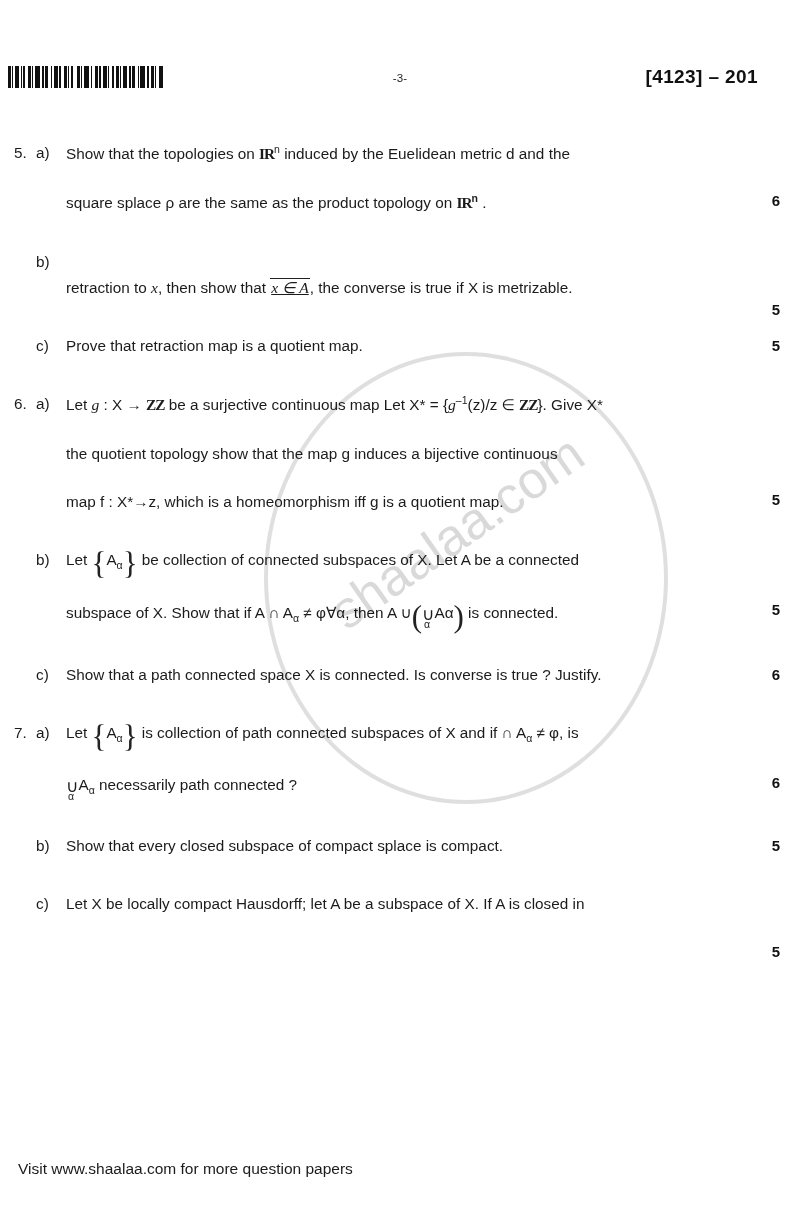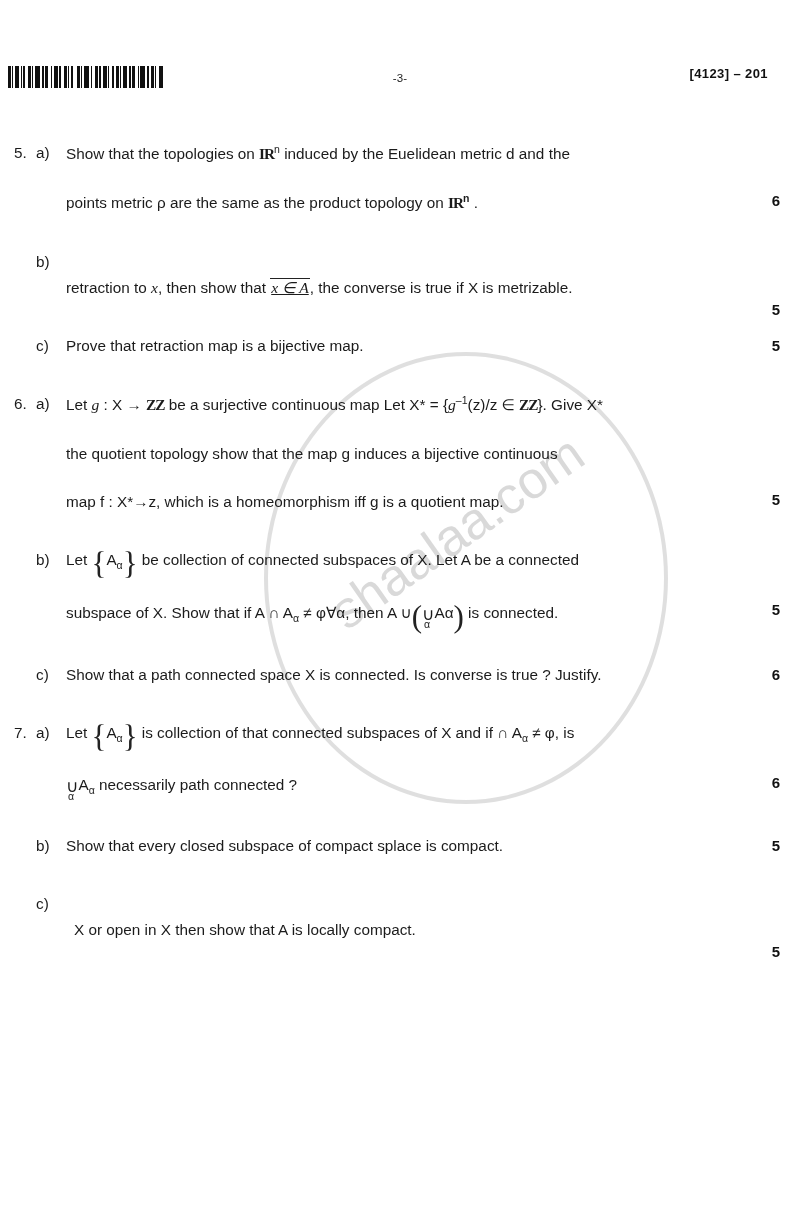--- a/index.html
+++ b/index.html
@@ -48,23 +48,23 @@
     left: 0;
     top: 14px;
     width: 800px;
     text-align: center;
     font-size: 11.5px;
     color: #222;
     letter-spacing: 0.2px;
   }
   .paper-code {
     position: absolute;
-    right: 32px;
+    right: 42px;
     top: 8px;
-    font-size: 13px;
+    font-size: 19px;
     font-weight: bold;
     color: #111;
     letter-spacing: 0.4px;
   }
 
   
   .watermark {
     position: absolute;
     left: 246px;
     top: 352px;
@@ -270,21 +270,21 @@
     <div class="qblock">
 
       <div class="qrow">
         <div class="qnum">5.</div>
         <div class="qlet">a)</div>
         <div class="qtext">
           <span class="line">
             <span>Show that the topologies on </span><span class="bb">IR</span><span class="sup">n</span><span> induced by the Euelidean metric d and the</span>
           </span>
           <span class="line l2">
-            <span>points metric </span><span>ρ</span><span> are the same as the product topology on </span><span class="bb">IR</span><span class="sup" style="font-weight:bold">n</span><span> .</span>
+            <span>square splace </span><span>ρ</span><span> are the same as the product topology on </span><span class="bb">IR</span><span class="sup" style="font-weight:bold">n</span><span> .</span>
           </span>
         </div>
         <div class="marks" style="top:48px">6</div>
       </div>
 
       <div class="spacer-lg"></div>
 
       <div class="qrow">
         <div class="qnum"></div>
         <div class="qlet">b)</div>
@@ -295,21 +295,21 @@
         </div>
         <div class="marks" style="top:48px">5</div>
       </div>
 
       <div class="spacer-lg"></div>
 
       <div class="qrow">
         <div class="qnum"></div>
         <div class="qlet">c)</div>
         <div class="qtext">
-          <span class="line">Prove that retraction map is a bijective map.</span>
+          <span class="line">Prove that retraction map is a quotient map.</span>
         </div>
         <div class="marks" style="top:0px">5</div>
       </div>
     </div>
 
     <div class="spacer-lg"></div>
 
     <div class="qblock">
 
       <div class="qrow">
@@ -355,21 +355,21 @@
 
     <div class="spacer-lg"></div>
 
     <div class="qblock">
 
       <div class="qrow">
         <div class="qnum">7.</div>
         <div class="qlet">a)</div>
         <div class="qtext">
           <span class="line">
-            <span>Let </span><span class="paren">{</span><span>A</span><span class="sub">α</span><span class="paren">}</span><span> is collection of that connected subspaces of X and if </span><span>∩ A</span><span class="sub">α</span><span> ≠ φ</span><span>, is</span>
+            <span>Let </span><span class="paren">{</span><span>A</span><span class="sub">α</span><span class="paren">}</span><span> is collection of path connected subspaces of X and if </span><span>∩ A</span><span class="sub">α</span><span> ≠ φ</span><span>, is</span>
           </span>
           <span class="line l2">
             <span class="bigcup"><span class="u">∪</span><span class="a">α</span></span><span>A</span><span class="sub">α</span><span>  necessarily path connected ?</span>
           </span>
         </div>
         <div class="marks" style="top:50px">6</div>
       </div>
 
       <div class="spacer-lg"></div>
 
@@ -381,22 +381,23 @@
         </div>
         <div class="marks" style="top:0px">5</div>
       </div>
 
       <div class="spacer-lg"></div>
 
       <div class="qrow">
         <div class="qnum"></div>
         <div class="qlet">c)</div>
         <div class="qtext">
-          <span class="line l2" style="padding-left:8px">X or open in X then show that A is locally compact.</span>
+          <span class="line">Let X be locally compact Hausdorff; let A be a subspace of X. If A is closed in</span>
         </div>
         <div class="marks" style="top:48px">5</div>
       </div>
     </div>
 
   </div>
 
+  <div class="footer">Visit www.shaalaa.com for more question papers</div>
 
 </div>
 
 </body></html>

